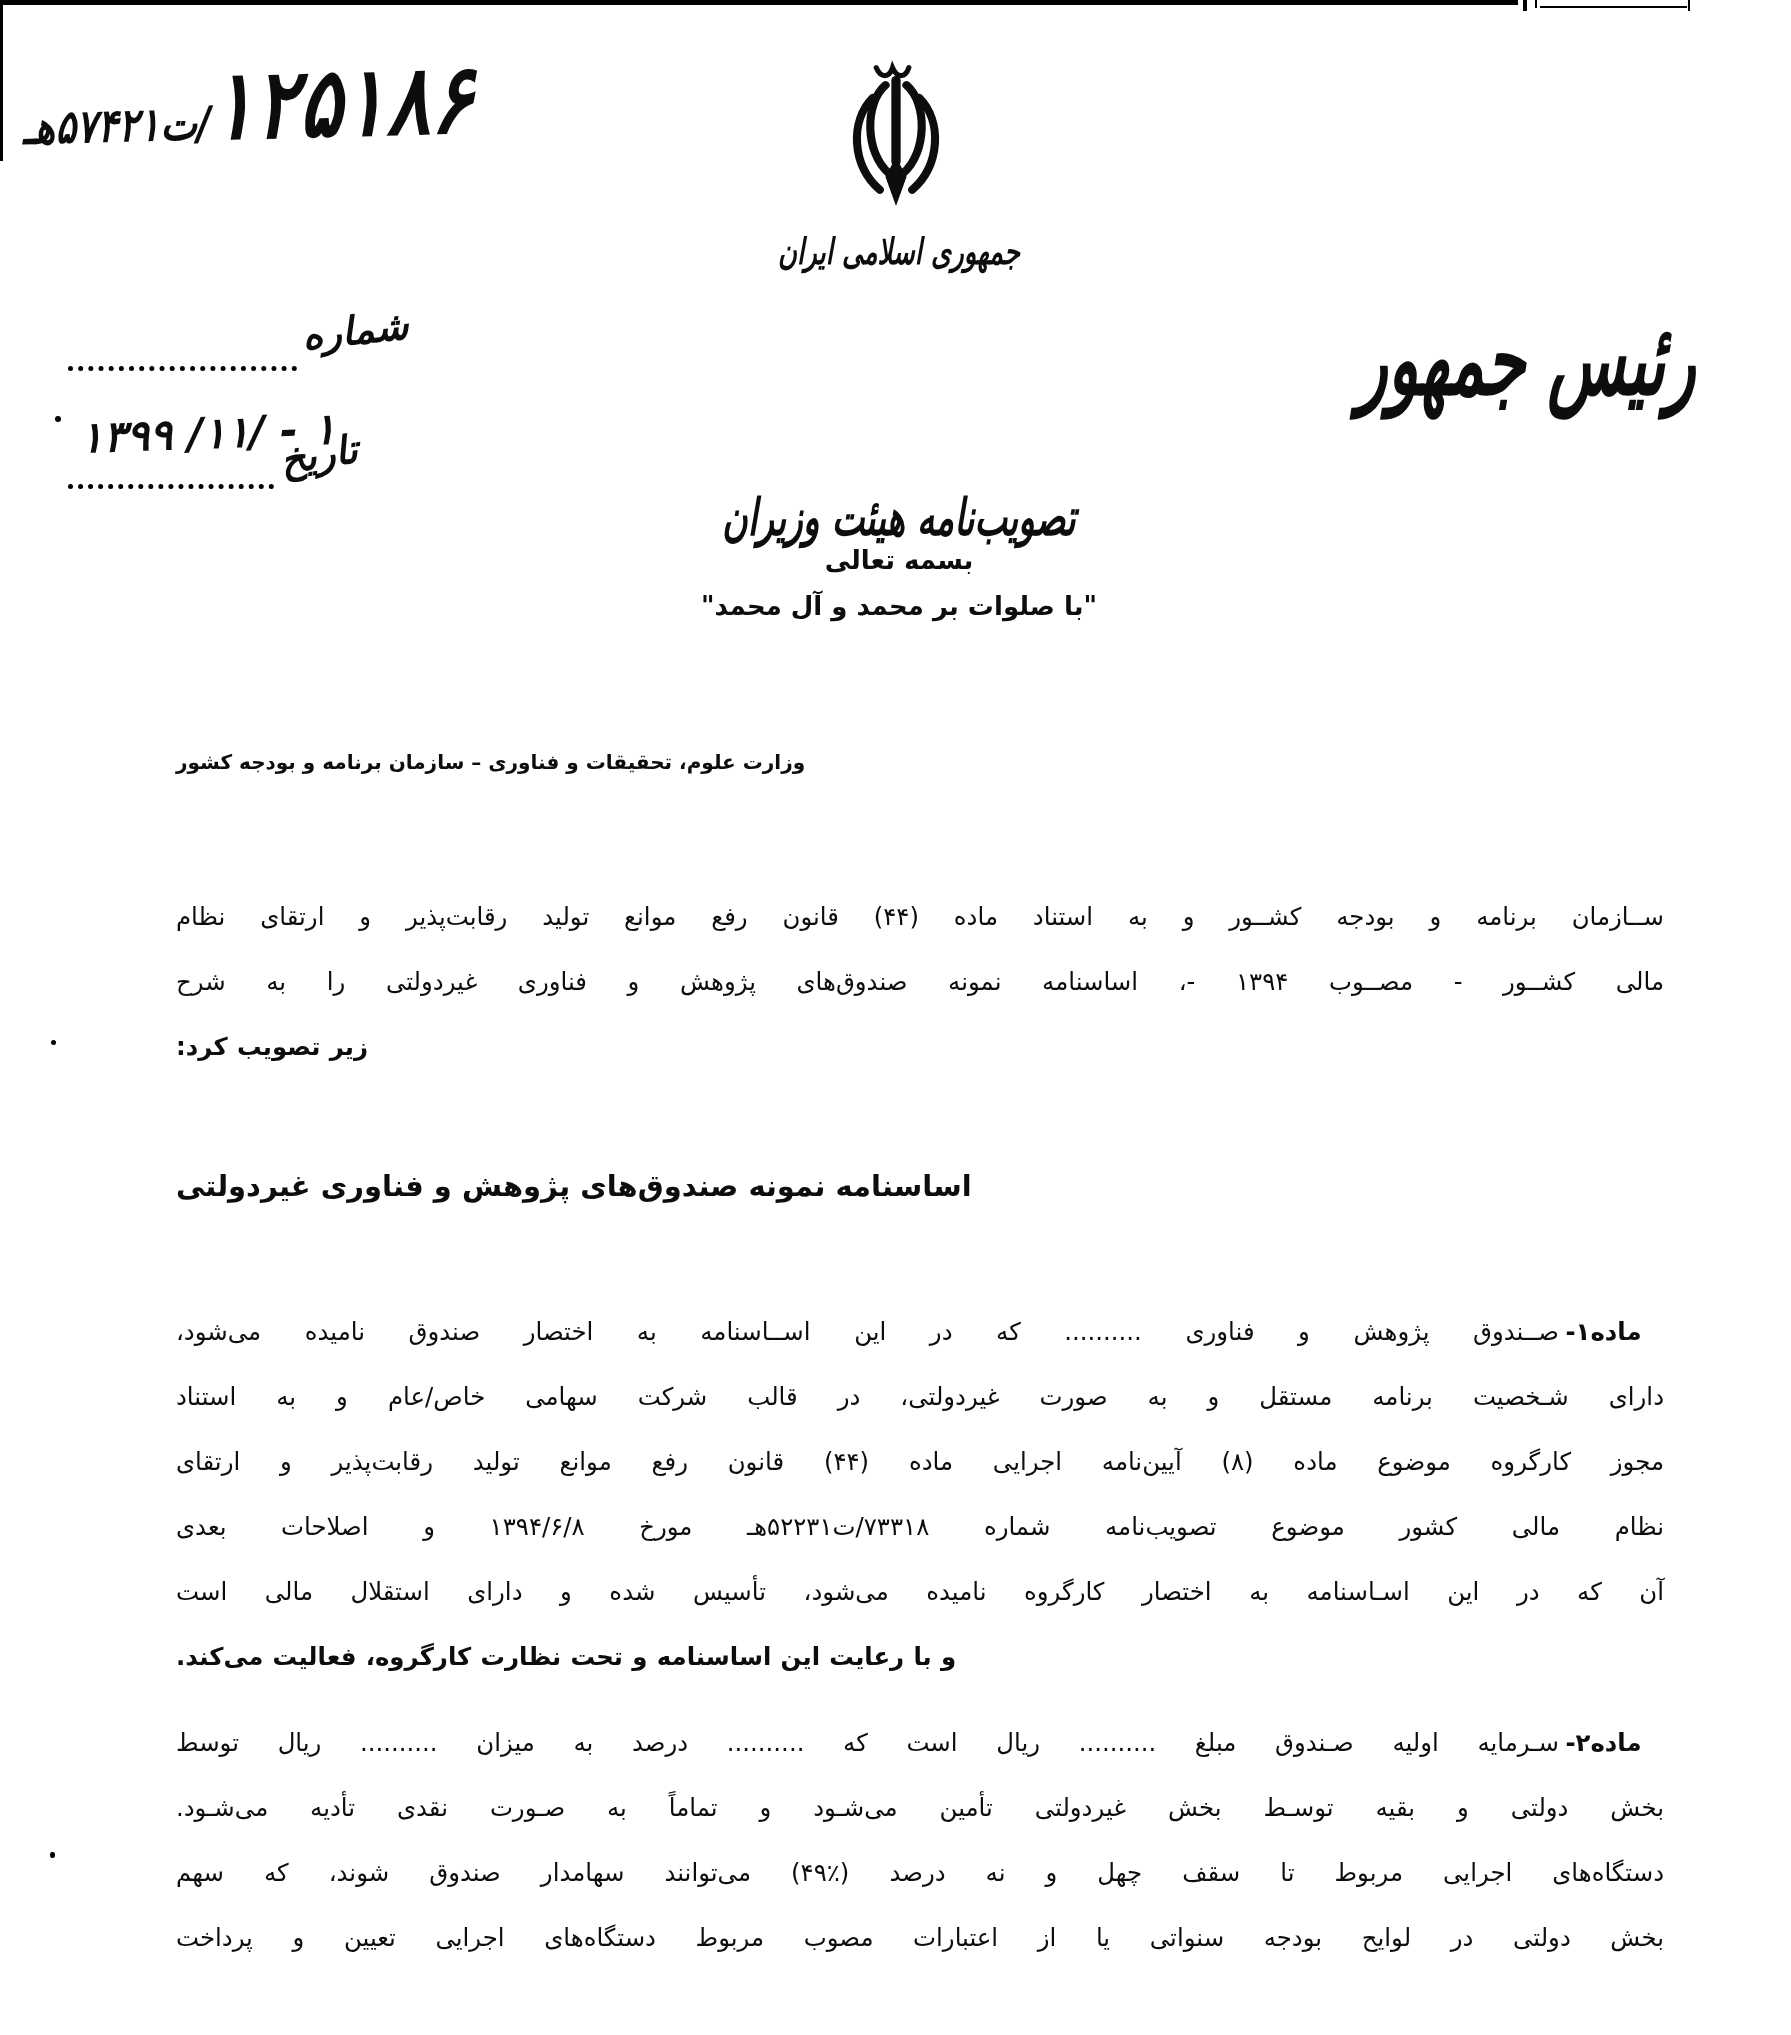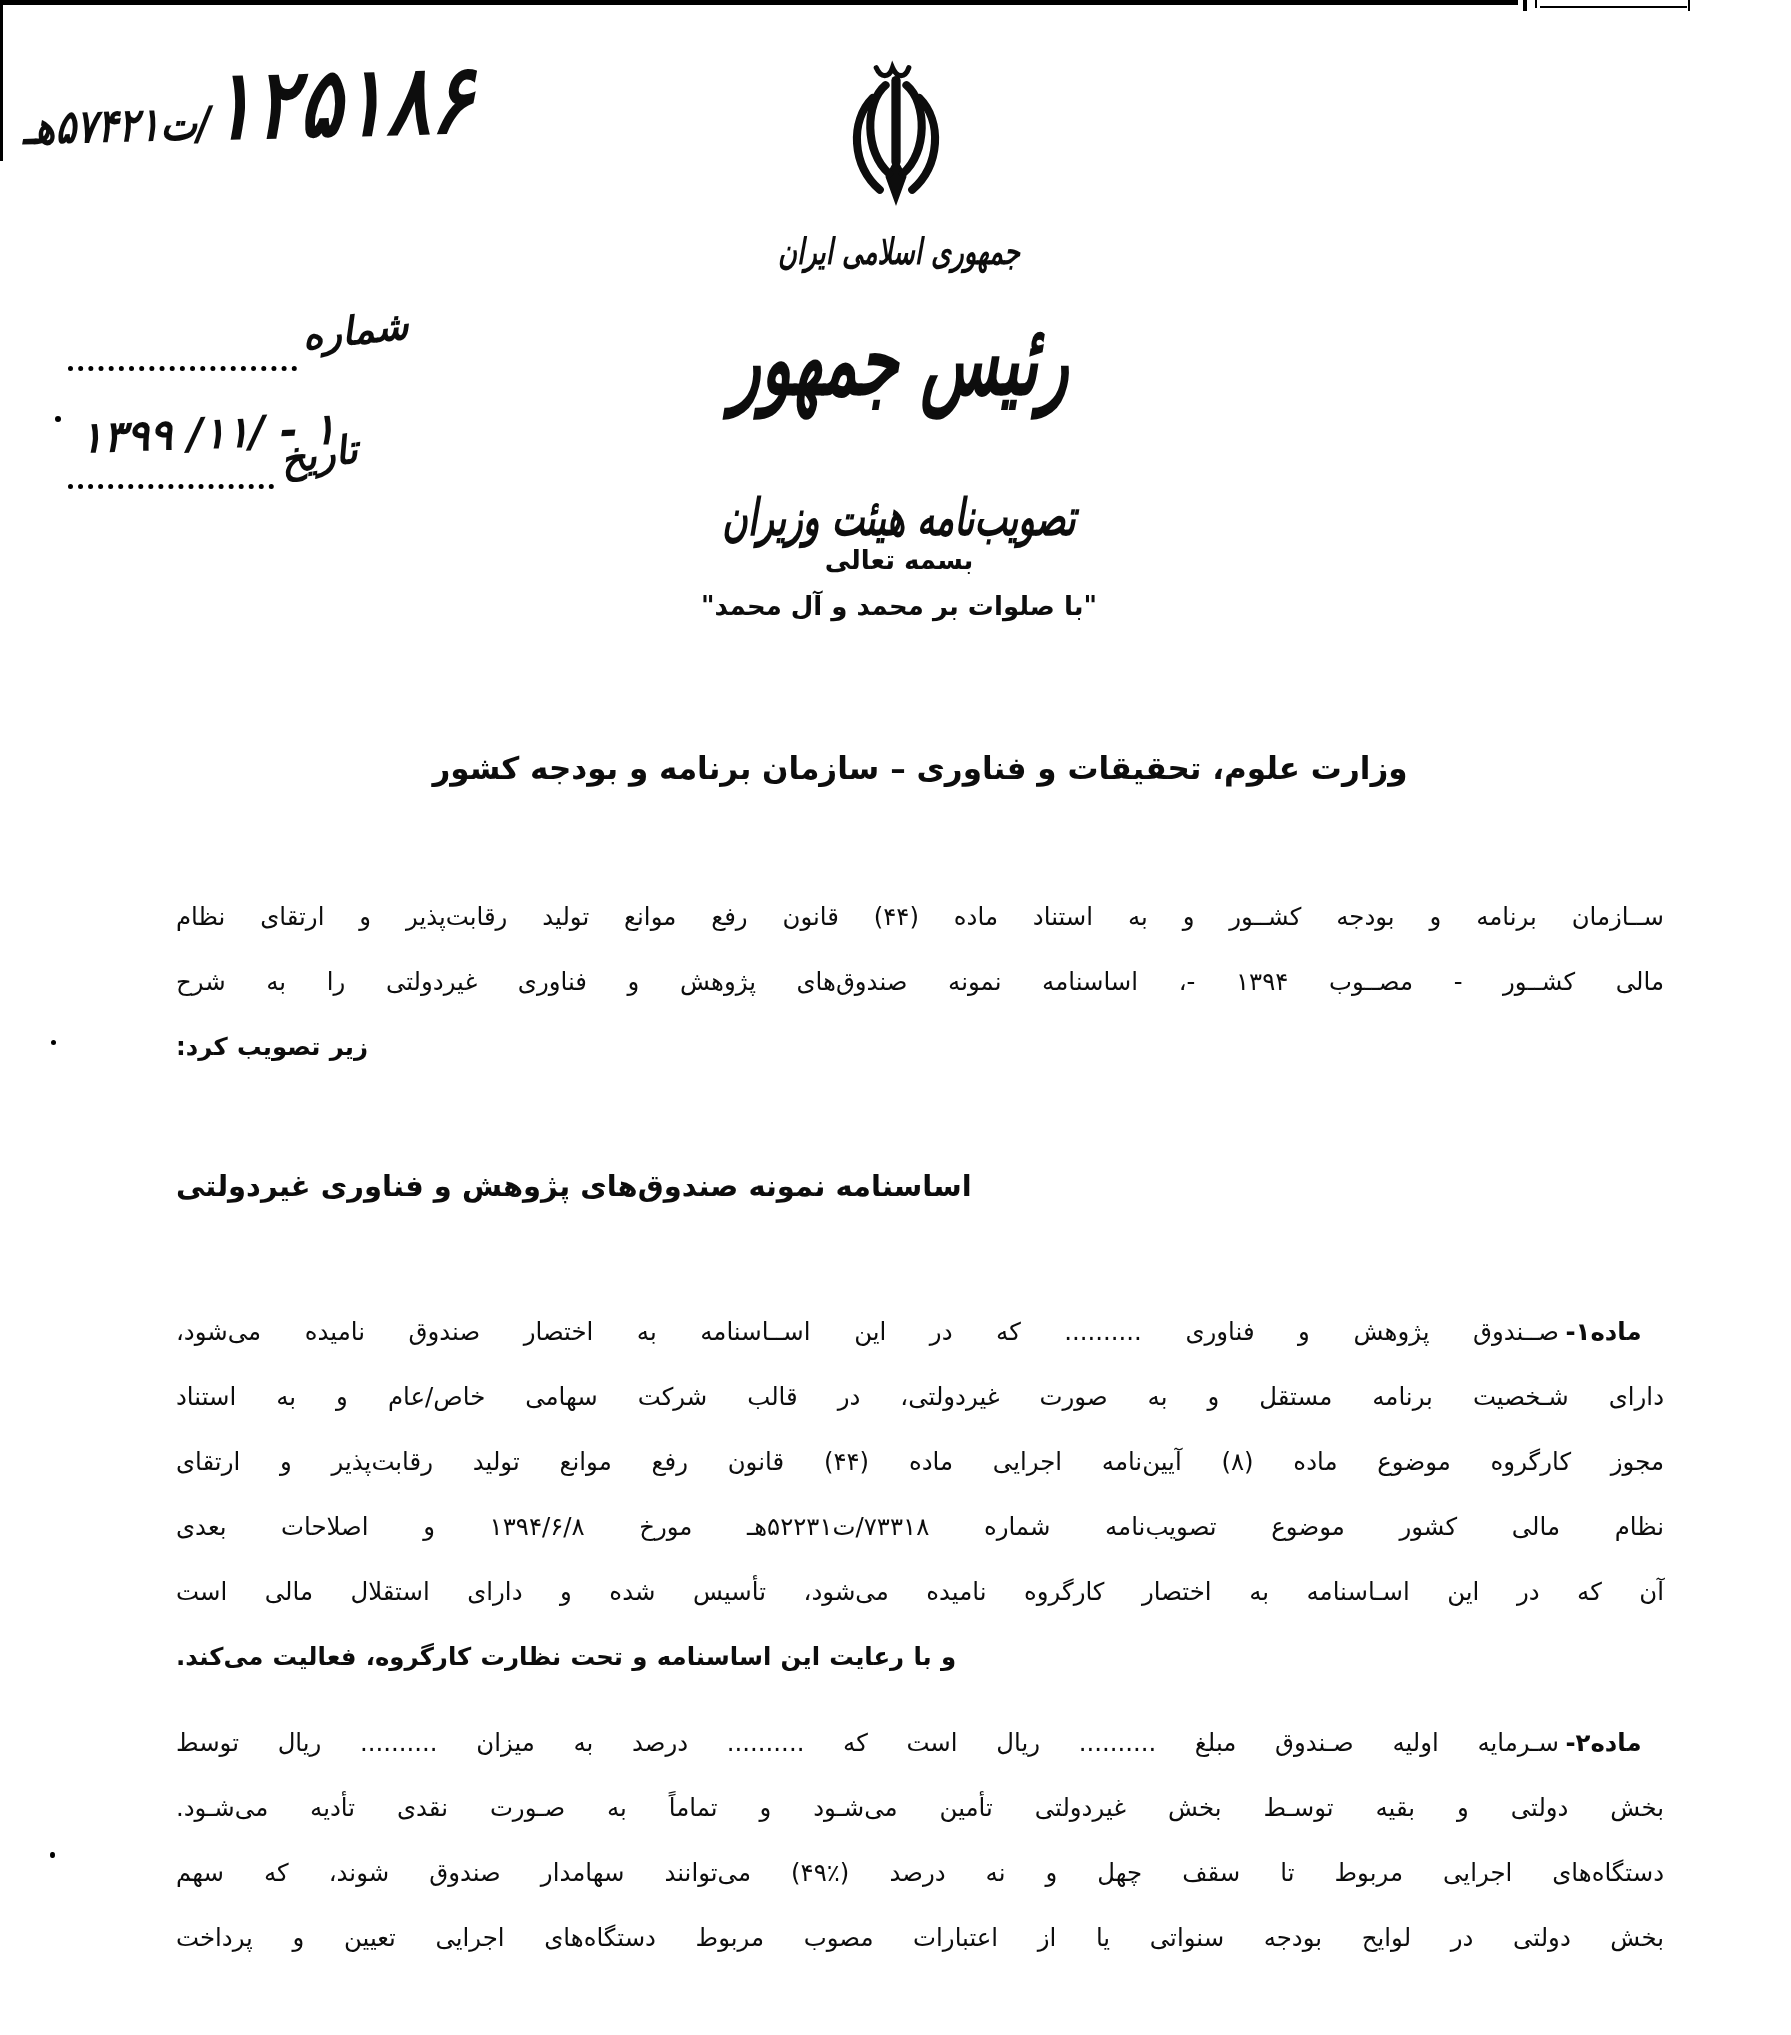--- a/index.html
+++ b/index.html
@@ -29,27 +29,27 @@
   .num-leader{left:68px;top:366px;width:229px;border-bottom:5.3px dotted #000;height:0;}
   .date-value{left:80px;top:408px;font-size:43px;font-weight:bold;font-style:italic;direction:ltr;transform:rotate(-2deg);white-space:nowrap;}
   .date-label{left:280px;top:432px;font-size:39px;font-weight:bold;font-style:italic;transform:rotate(-9deg);}
   .date-leader{left:68px;top:484px;width:206px;border-bottom:5.3px dotted #000;height:0;}
   
   .emblem{left:837px;top:55px;width:118px;height:151px;}
   .center-line{left:7px;right:0;text-align:center;direction:rtl;white-space:nowrap;}
   .squeeze{display:inline-block;}
   .h-republic{top:231px;font-size:36px;font-weight:bold;font-style:italic;}
   .h-republic .squeeze{transform:scaleX(.72);}
-  .h-president{top:302px;font-size:99px;font-weight:bold;font-style:italic;}
+  .h-president{top:302px;font-size:99px;font-weight:bold;font-style:italic;text-align:right;}
   .h-president .squeeze{transform:scaleX(.64);}
   .h-doctype{top:488px;font-size:51px;font-weight:bold;font-style:italic;}
   .h-doctype .squeeze{transform:scaleX(.68);}
   .basmala{top:545px;font-size:26px;font-weight:bold;}
   .salawat{top:591px;font-size:26px;font-weight:bold;}
-  .addressee{left:176px;width:1488px;top:750px;text-align:center;direction:rtl;font-size:31px;font-weight:bold;}
+  .addressee{left:176px;width:1488px;top:750px;text-align:left;direction:rtl;font-size:20px;font-weight:bold;}
   
   .block{left:176px;width:1488px;direction:rtl;}
   .line{display:block;height:65px;line-height:65px;font-size:24.4px;
     text-align:justify;text-align-last:justify;word-spacing:0.8px;}
   .line.end{text-align:left;text-align-last:auto;font-weight:bold;}
   .line.first{text-indent:22.4px;}
   .lead{font-weight:bold;margin-inline-end:6.5px;margin-top:44px;}
   .intro{top:884px;}
   .statute-title{left:176px;width:1488px;top:1169px;text-align:left;direction:rtl;font-size:29px;font-weight:bold;}
   .art1{top:1299px;}

